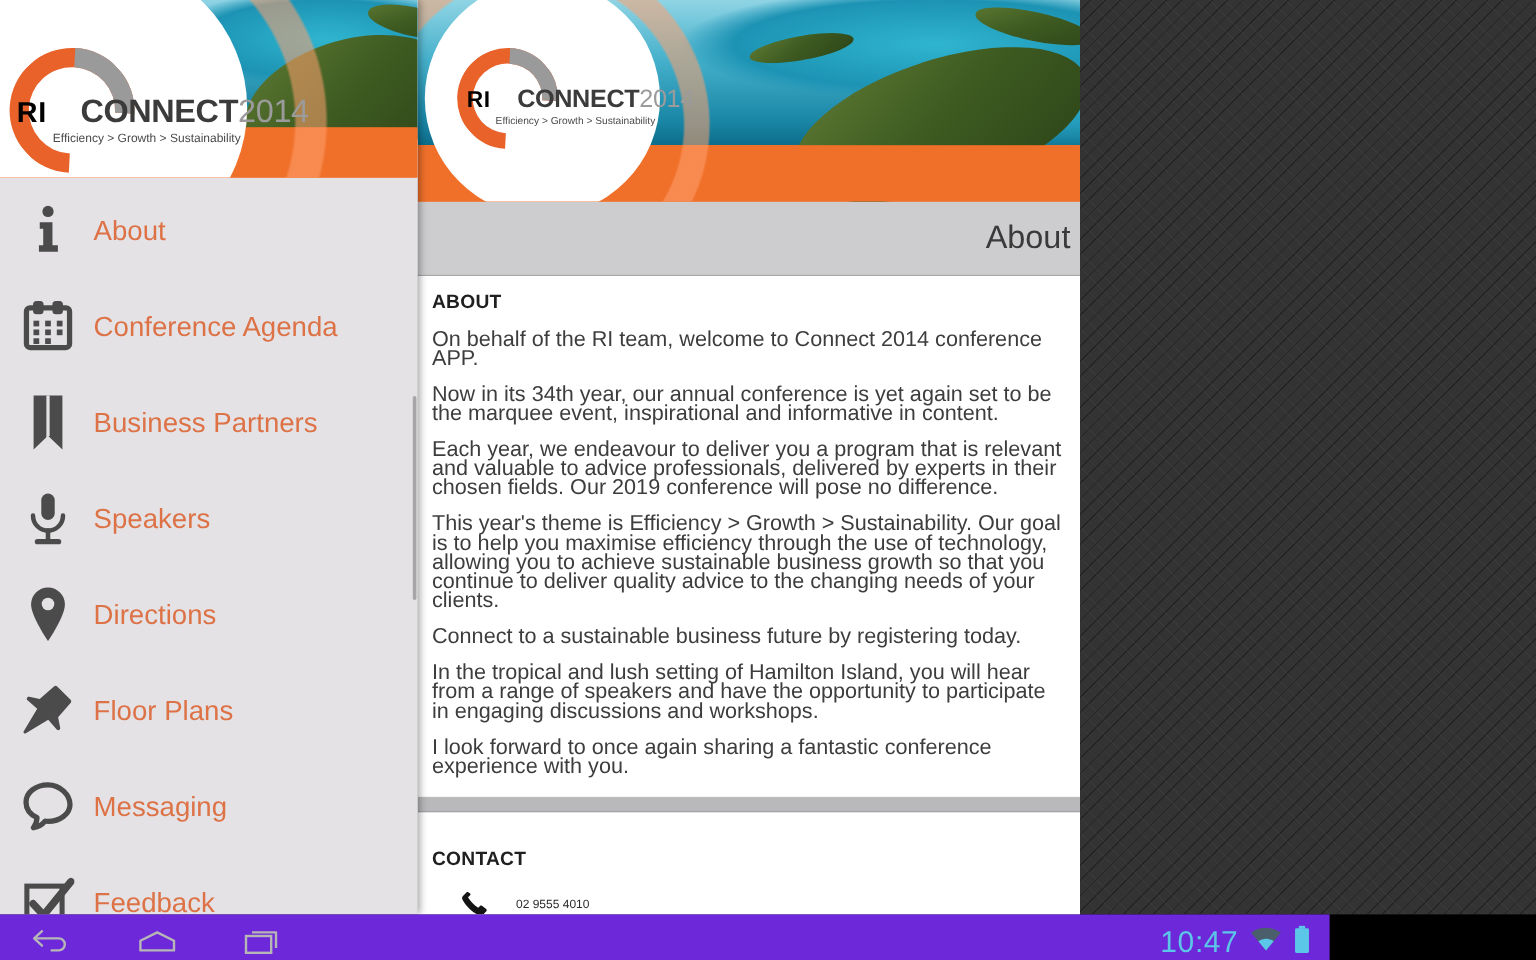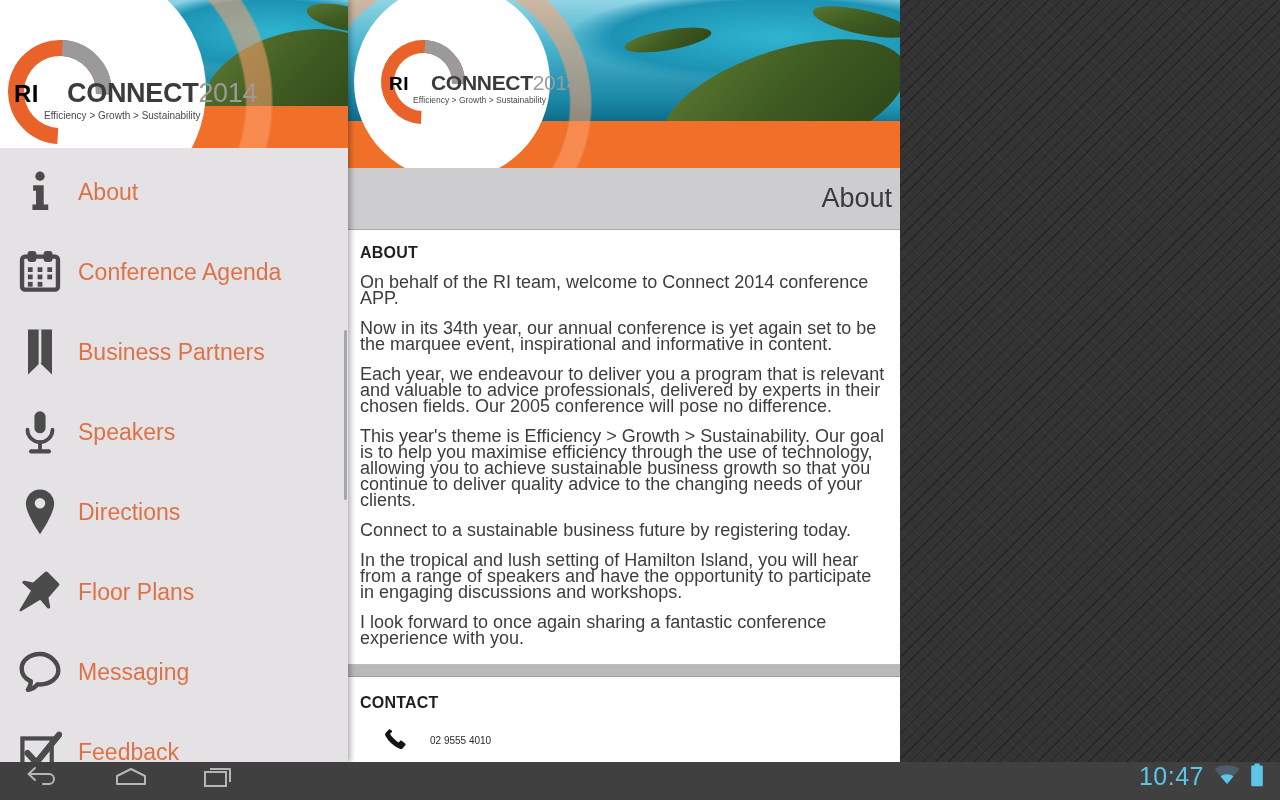--- a/index.html
+++ b/index.html
@@ -122,22 +122,22 @@
     font-size: 18px; line-height: 16px; color: #3d3d3d; margin-bottom: 14px;
   }
   .card p:last-child { margin-bottom: 2px; }
   .gap { height: 12px; background: #b9b9bb; border-bottom:1px solid #9e9ea0;}
   .contact-row { display: flex; align-items: center; margin-top: 14px; }
   .contact-row .ico { width: 70px; flex: 0 0 70px; display: flex; justify-content: center; color: #1b1b1b; }
   .contact-row .val { font-size: 10px; color: #2b2b2b; }
 
   
   .sysbar {
-    position: absolute; left: 0; bottom: 0; width: 1280px; height: 38px;
-    background: #404040; display: flex; align-items: flex-start; z-index: 60;
+    position: absolute; left: 0; bottom: 0; width: 1108px; height: 38px;
+    background: #6d28d9; display: flex; align-items: flex-end; z-index: 60;
   }
   .sysbar .navbtns { display: flex; align-items: center; gap: 46px; margin-left: 22px; }
   .sysbar .navbtn { width: 42px; height: 30px; display: flex; align-items: center; justify-content: center; cursor: pointer; }
   .sysbar .right { margin-left: auto; display: flex; align-items: center; gap: 10px; margin-right: 16px; }
   .sysbar .clock { font-size: 25px; color: #5cc6e8; letter-spacing: .5px; }
 </style>
 </head>
 <body>
 
 <div class="screen">
@@ -168,30 +168,30 @@
       </div>
 
       <div class="titlebar">
         <div class="ttl">About</div>
       </div>
 
       <div class="card">
         <h3>ABOUT</h3>
         <p>On behalf of the RI team, welcome to Connect 2014 conference APP.</p>
         <p>Now in its 34th year, our annual conference is yet again set to be the marquee event, inspirational and informative in content.</p>
-        <p>Each year, we endeavour to deliver you a program that is relevant and valuable to advice professionals, delivered by experts in their chosen fields. Our 2005 conference will pose no difference.</p>
+        <p>Each year, we endeavour to deliver you a program that is relevant and valuable to advice professionals, delivered by experts in their chosen fields. Our 2019 conference will pose no difference.</p>
         <p>This year's theme is Efficiency &gt; Growth &gt; Sustainability. Our goal is to help you maximise efficiency through the use of technology, allowing you to achieve sustainable business growth so that you continue to deliver quality advice to the changing needs of your clients.</p>
         <p>Connect to a sustainable business future by registering today.</p>
         <p>In the tropical and lush setting of Hamilton Island, you will hear from a range of speakers and have the opportunity to participate in engaging discussions and workshops.</p>
         <p>I look forward to once again sharing a fantastic conference experience with you.</p>
       </div>
 
       <div class="gap"></div>
 
-      <div class="card" style="padding-top:17px;">
+      <div class="card" style="padding-top:31px;">
         <h3>CONTACT</h3>
         <div class="contact-row">
           <span class="ico">
             <svg width="28" height="28" viewBox="0 0 24 24" fill="#141414">
               <path d="M6.6 3.2 4.1 5.7c-.7.7-.8 1.8-.3 2.7 1.5 2.7 3.3 5 5.5 6.9 2.1 1.9 4.4 3.3 6.8 4.3.9.4 1.9.1 2.5-.6l2.2-2.4c.4-.5.4-1.2-.1-1.6l-3-2.3c-.4-.3-1-.3-1.4.1l-1.3 1.3c-1.6-1-3-2.1-4.3-3.5-1.2-1.3-2.2-2.6-3-4l1.4-1.2c.4-.4.5-1 .2-1.5L8.2 3.3c-.4-.5-1.1-.6-1.6-.1z"></path>
             </svg>
           </span>
           <span class="val">02 9555 4010</span>
         </div>
       </div>

